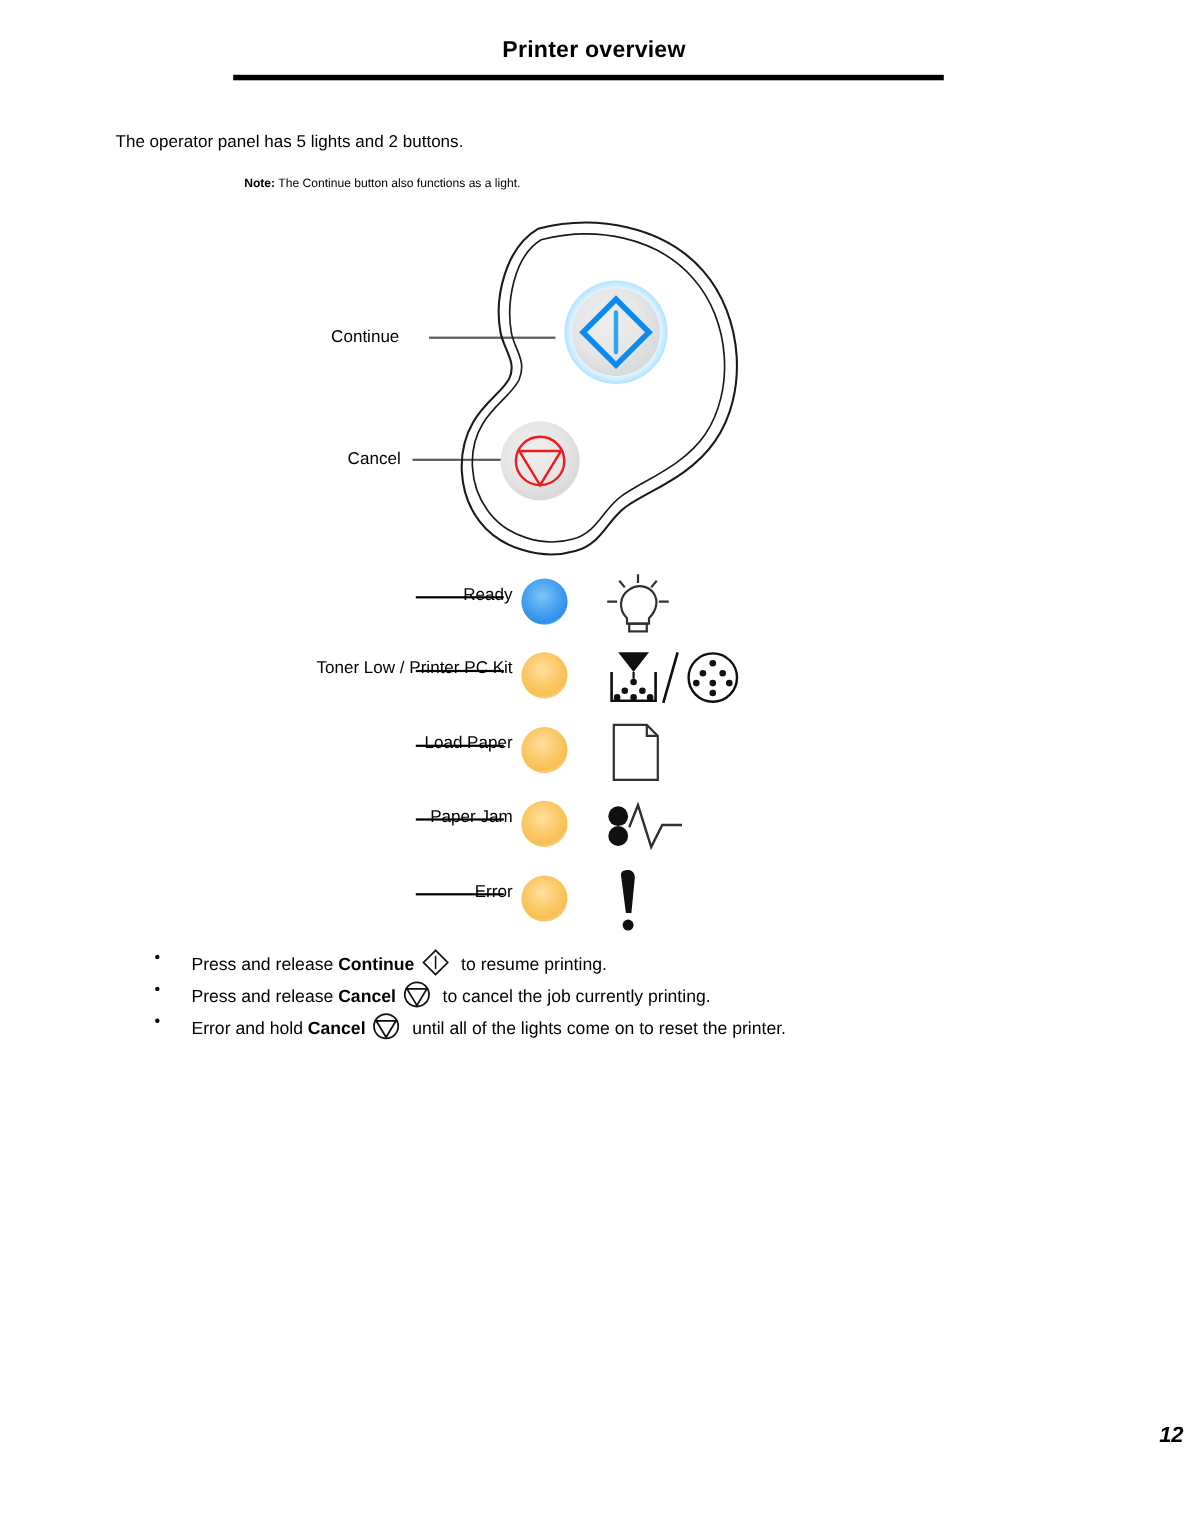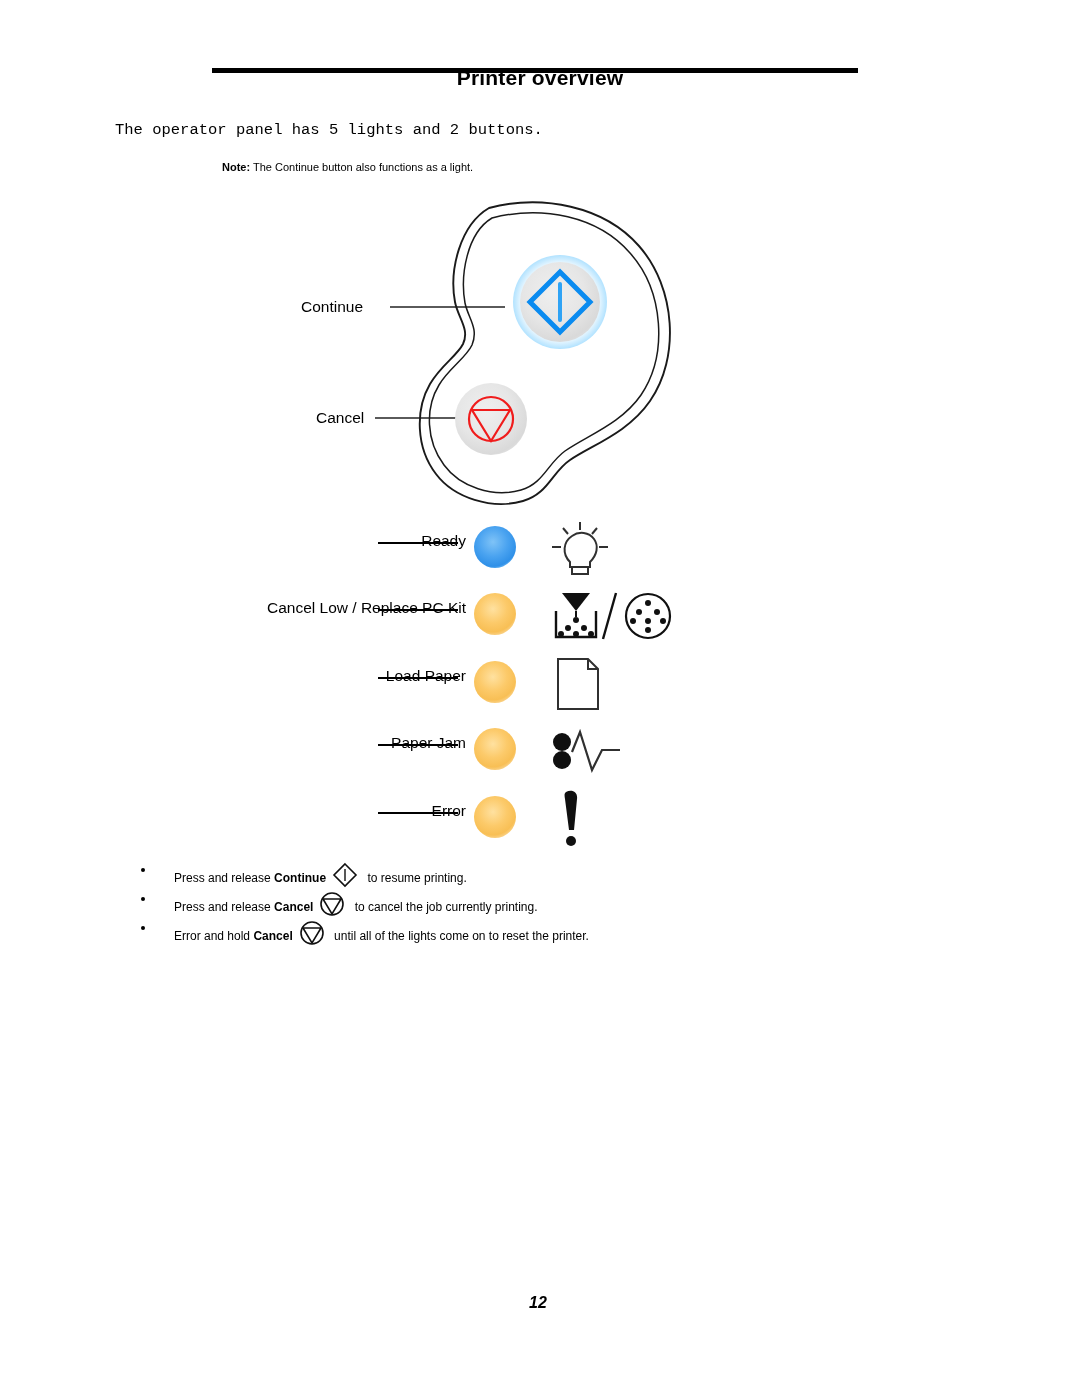--- a/index.html
+++ b/index.html
@@ -19,38 +19,36 @@
   
   #page-title {
     position: absolute;
     top: 34px;
     left: 0;
     width: 1080px;
     text-align: center;
     font-size: 21px;
     font-weight: bold;
     letter-spacing: 0.2px;
-    margin-top: 32px;
   }
   #header-rule {
     position: absolute;
     top: 68px;
     left: 212px;
     width: 646px;
     height: 5px;
     background: #000000;
   }
 
   
   #intro-line {
     position: absolute;
     top: 121px;
-    left: 115px;
+    left: 105px;
     font-size: 15.5px;
-    font-family: Liberation Mono, monospace;
   }
   #note-line {
     position: absolute;
     top: 161px;
     left: 222px;
     font-size: 11px;
   }
   #note-line .note-label { font-weight: bold; }
 
   
@@ -156,21 +154,21 @@
   
   #bullets {
     position: absolute;
     top: 860px;
     left: 0;
     width: 1080px;
   }
   .bullet-row {
     position: relative;
     height: 29px;
-    font-size: 12px;
+    font-size: 16px;
     white-space: nowrap;
   }
   .bullet-dot {
     position: absolute;
     left: 141px;
     top: 8px;
     width: 4px;
     height: 4px;
     border-radius: 50%;
     background: #000;
@@ -189,22 +187,22 @@
     margin: 0 4px;
   }
   .inline-icon svg { display: block; }
 
   
   #page-number {
     position: absolute;
     top: 1294px;
     left: 0;
     width: 1076px;
-    text-align: center;
-    font-size: 16px;
+    text-align: right;
+    font-size: 20px;
     font-weight: bold;
     font-style: italic;
   }
 </style>
 </head>
 <body>
 
 <div id="page-title">Printer overview</div>
 <div id="header-rule"></div>
 
@@ -277,21 +275,21 @@
         <line x1="32" y1="2" x2="32" y2="10" stroke="#303030" stroke-width="2"></line>
         <line x1="15" y1="8" x2="20" y2="14" stroke="#303030" stroke-width="2"></line>
         <line x1="49" y1="8" x2="44" y2="14" stroke="#303030" stroke-width="2"></line>
         <line x1="4" y1="27" x2="13" y2="27" stroke="#303030" stroke-width="2"></line>
         <line x1="51" y1="27" x2="60" y2="27" stroke="#303030" stroke-width="2"></line>
       </svg>
     </div>
   </div>
 
   <div class="light-row" style="top:67px;">
-    <div class="light-label">Cancel Low / Replace PC Kit</div>
+    <div class="light-label">Toner Low / Printer PC Kit</div>
     <div class="light-rule" style="left:378px; width:80px;"></div>
     <div class="led amber"></div>
     <div class="led-icon">
       <svg width="130" height="60" viewBox="0 0 130 60">
 
         <path d="M 14 6 L 42 6 L 28 24 Z" fill="#101010"></path>
         <line x1="28" y1="24" x2="28" y2="30" stroke="#101010" stroke-width="2"></line>
 
         <path d="M 8 24 L 8 50 L 48 50 L 48 24" fill="none" stroke="#101010" stroke-width="2.4"></path>
         <circle cx="28" cy="33" r="3" fill="#101010"></circle>

